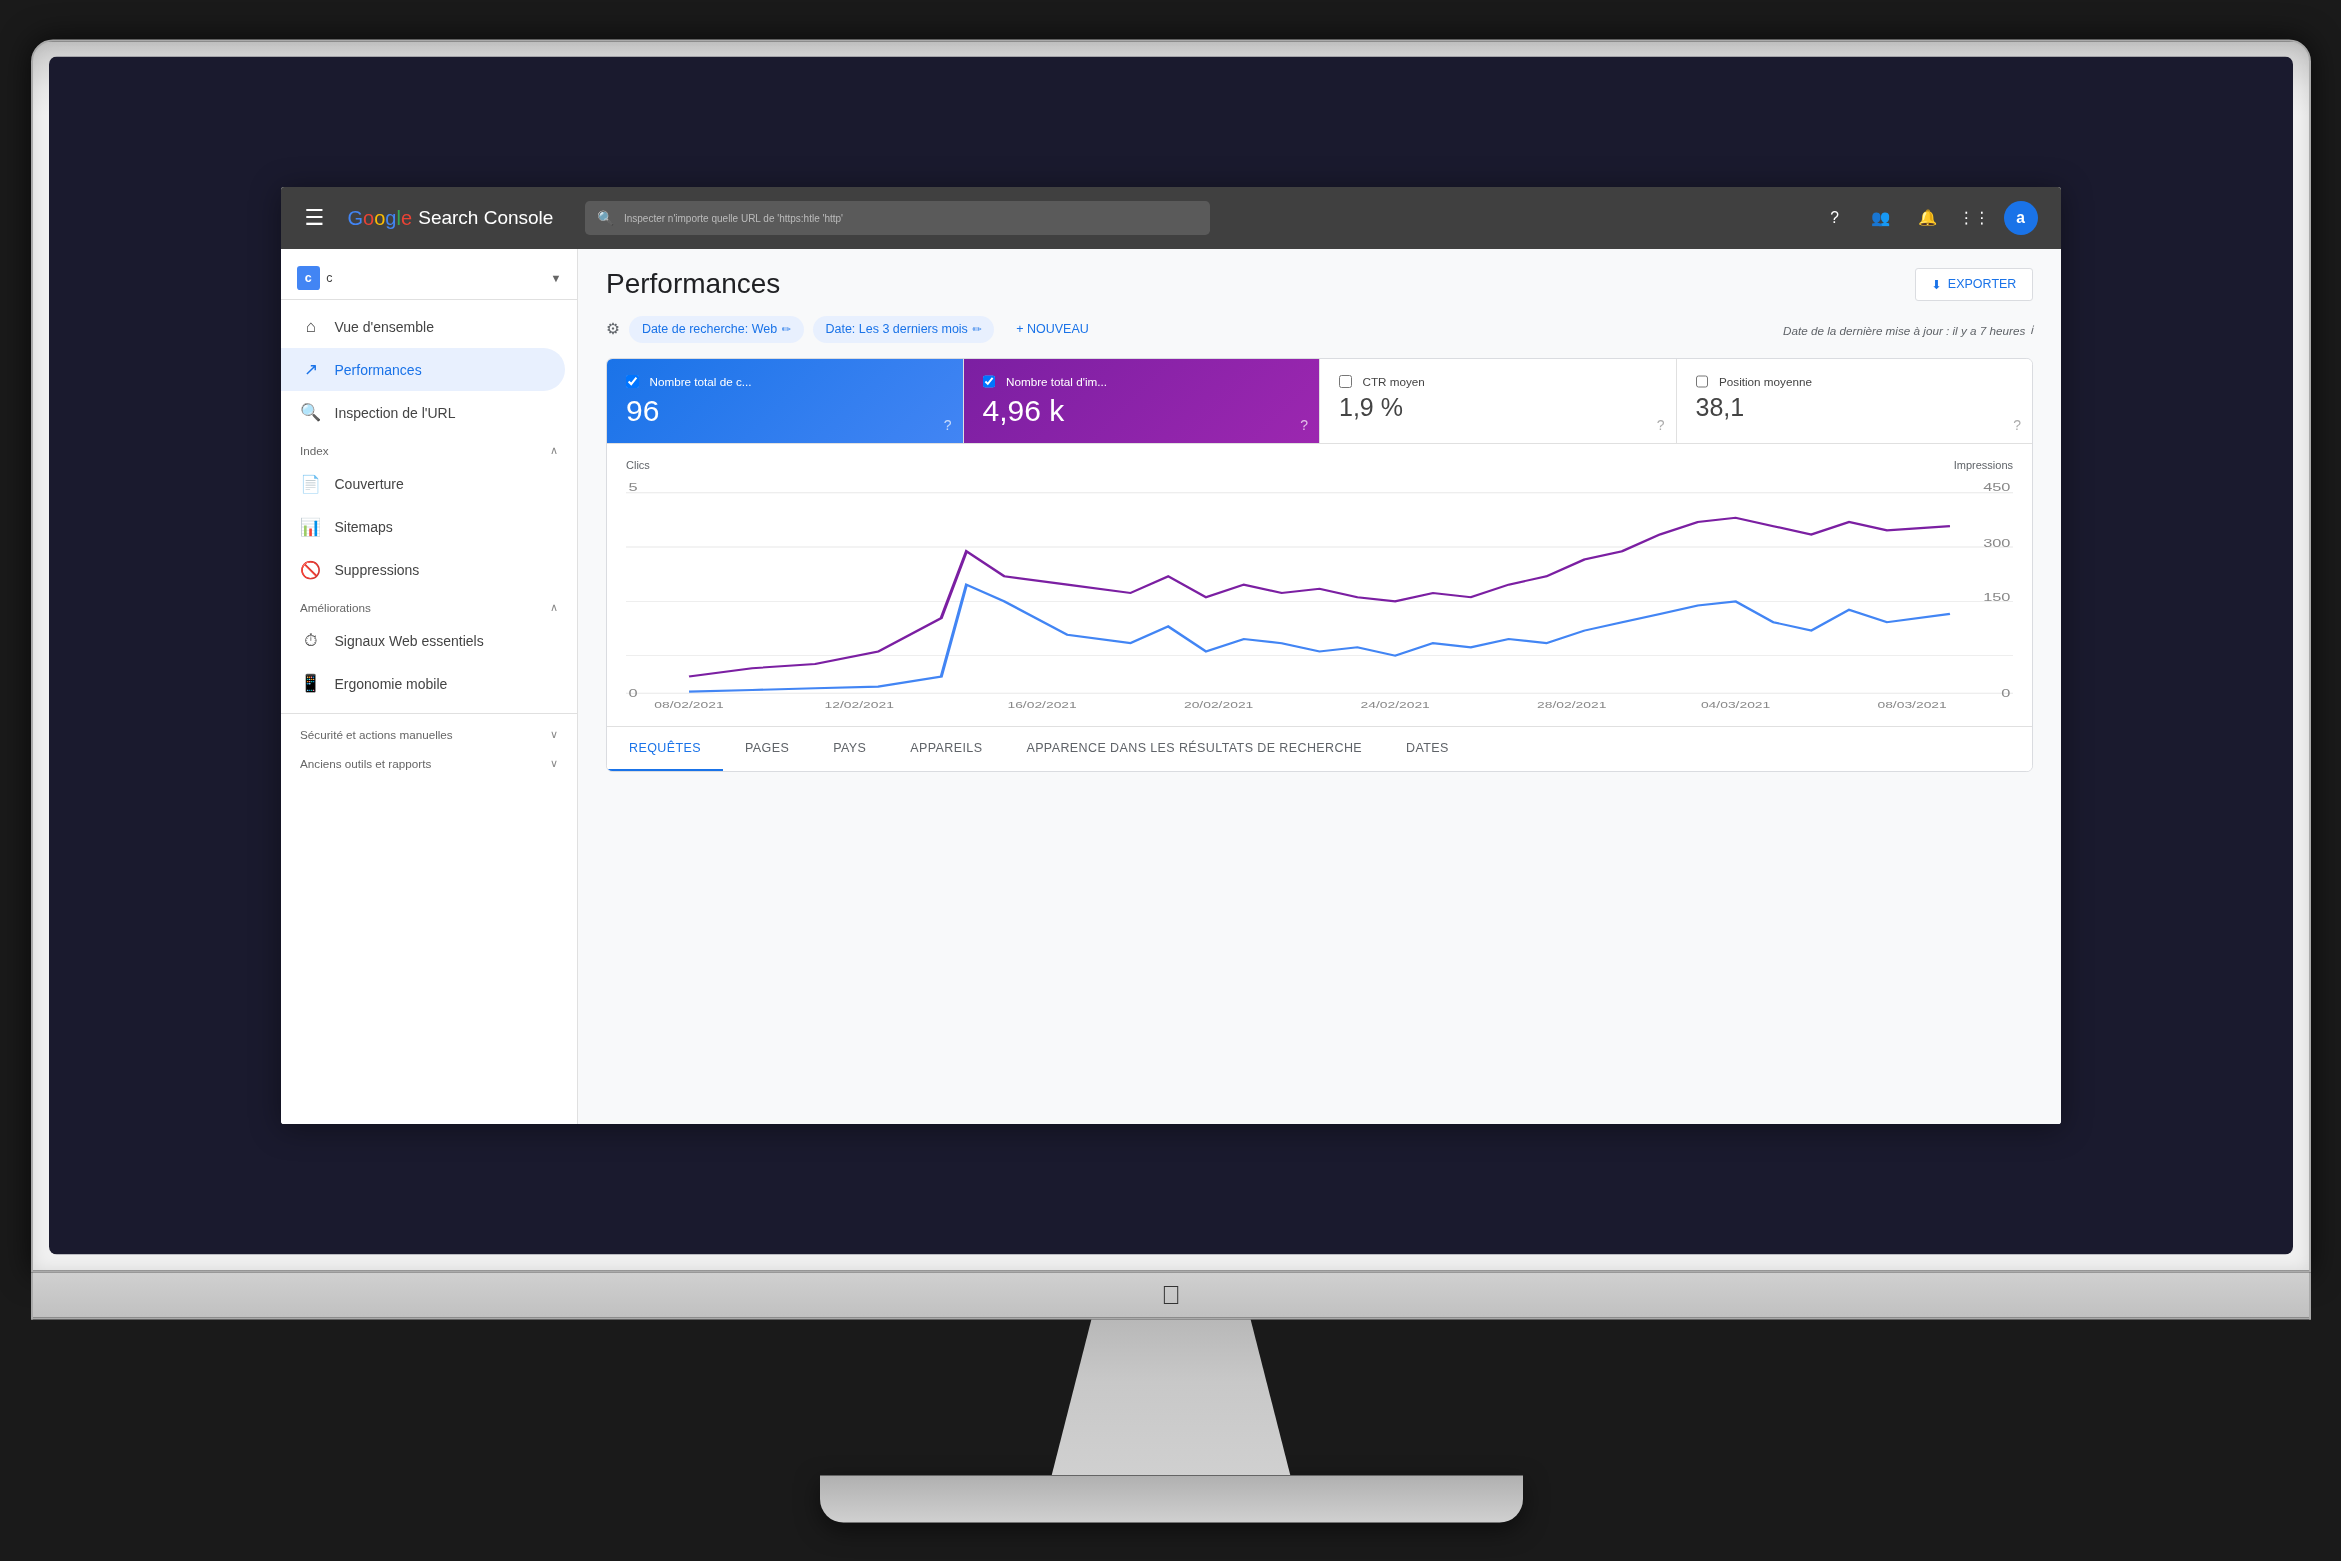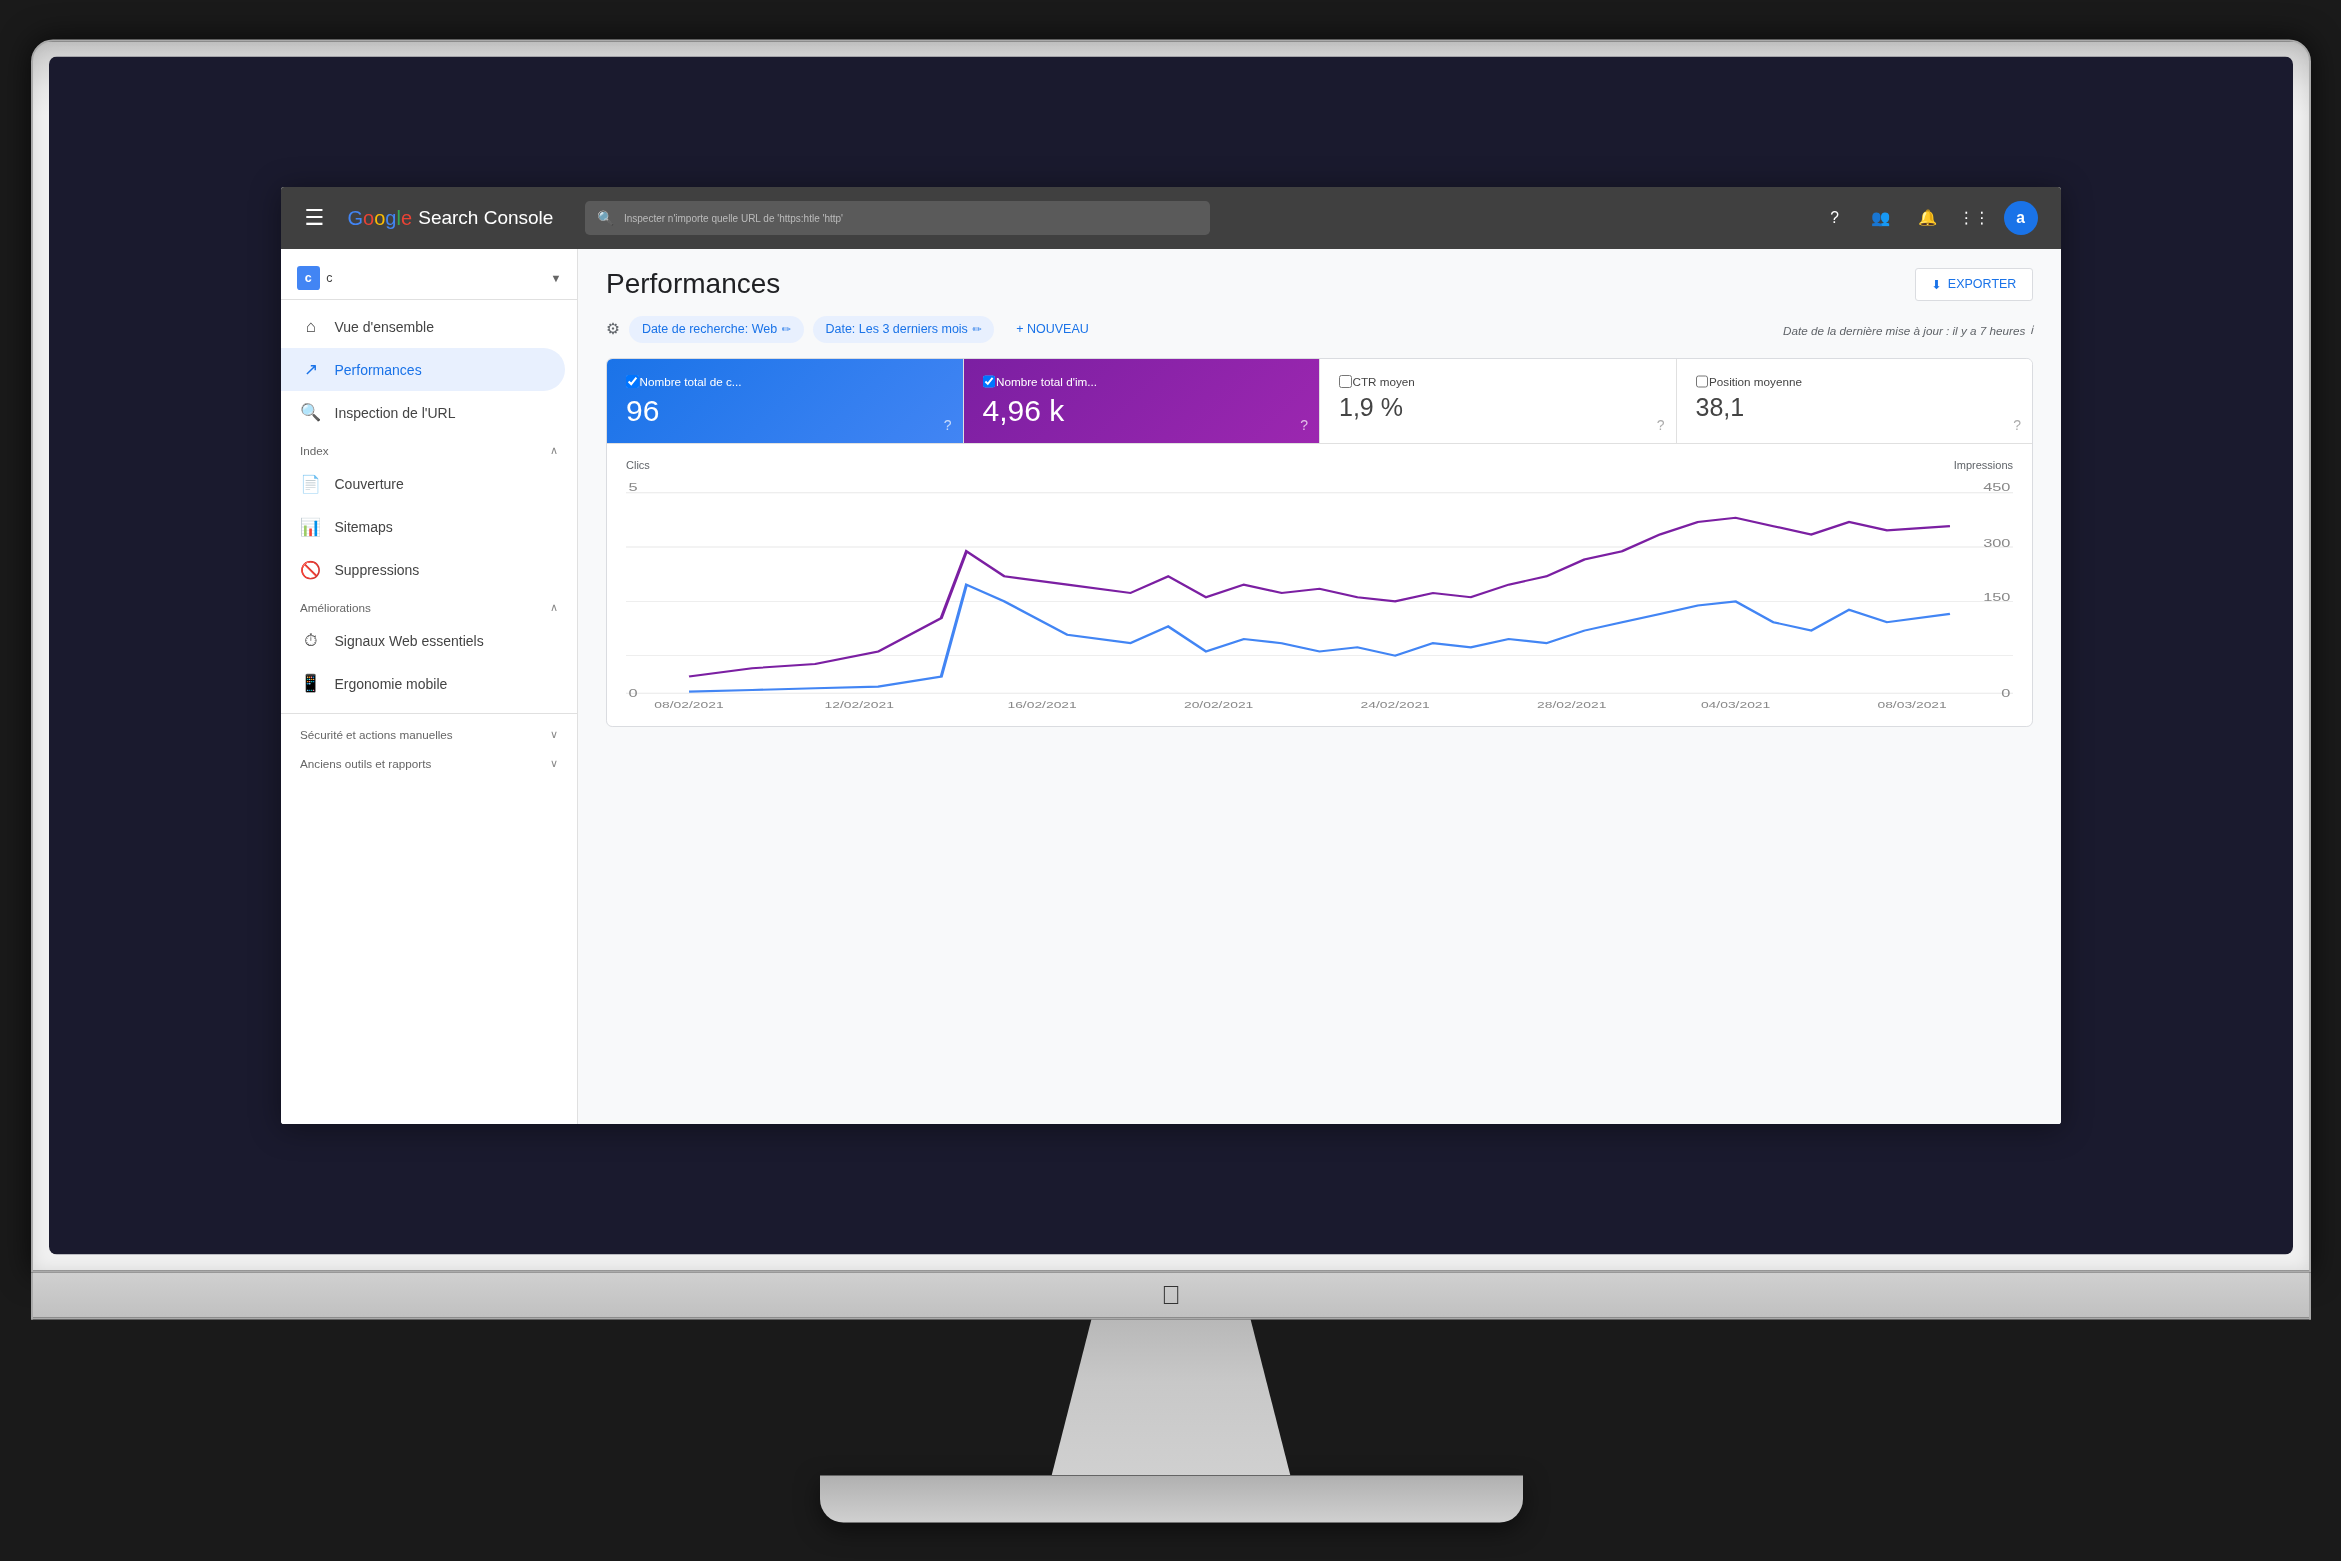--- a/index.html
+++ b/index.html
@@ -398,21 +398,21 @@
     }
 
     .metric-card.unselected {
       background: white;
       color: #444;
     }
 
     .metric-checkbox {
       display: flex;
       align-items: center;
-      gap: 1px;
+      gap: 11px;
       font-size: 11.7px;
       margin-bottom: 6.2px;
     }
 
     .metric-checkbox input[type="checkbox"] {
       width: 12.5px;
       height: 12.5px;
     }
 
     .metric-value {
@@ -769,20 +769,28 @@
                       <text x="330" y="278" font-size="11" fill="#888" text-anchor="middle">16/02/2021</text>
                       <text x="470" y="278" font-size="11" fill="#888" text-anchor="middle">20/02/2021</text>
                       <text x="610" y="278" font-size="11" fill="#888" text-anchor="middle">24/02/2021</text>
                       <text x="750" y="278" font-size="11" fill="#888" text-anchor="middle">28/02/2021</text>
                       <text x="880" y="278" font-size="11" fill="#888" text-anchor="middle">04/03/2021</text>
                       <text x="1020" y="278" font-size="11" fill="#888" text-anchor="middle">08/03/2021</text>
                     </svg>
                   </div>
                 </div>
 
+                <div class="tabs-row">
+                  <div class="tab-item active">REQUÊTES</div>
+                  <div class="tab-item">PAGES</div>
+                  <div class="tab-item">PAYS</div>
+                  <div class="tab-item">APPAREILS</div>
+                  <div class="tab-item">APPARENCE DANS LES RÉSULTATS DE RECHERCHE</div>
+                  <div class="tab-item">DATES</div>
+                </div>
 
               </div>
 
             </div>
 
           </div>
 
         </div>
 
       </div>

